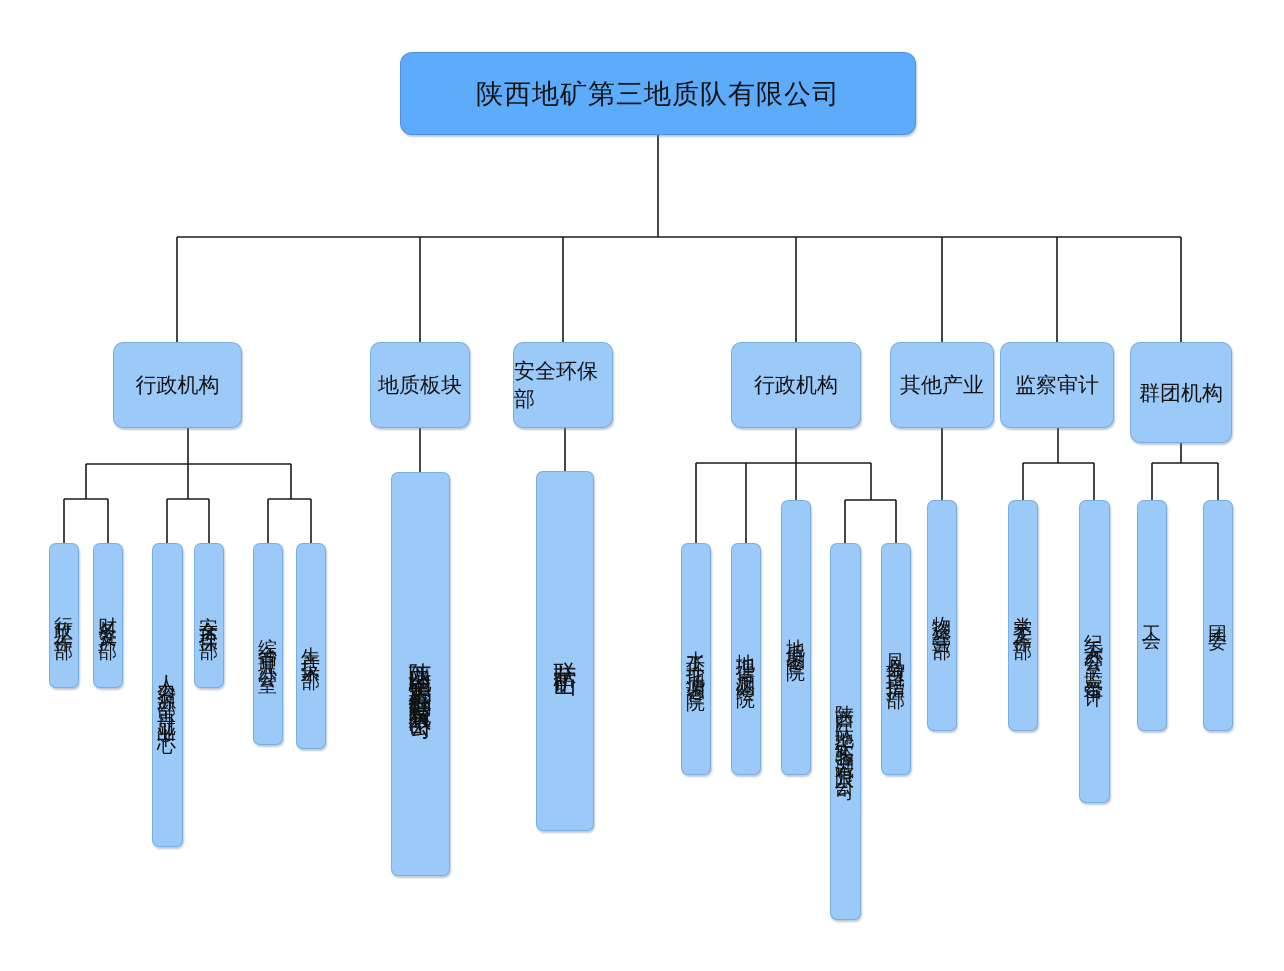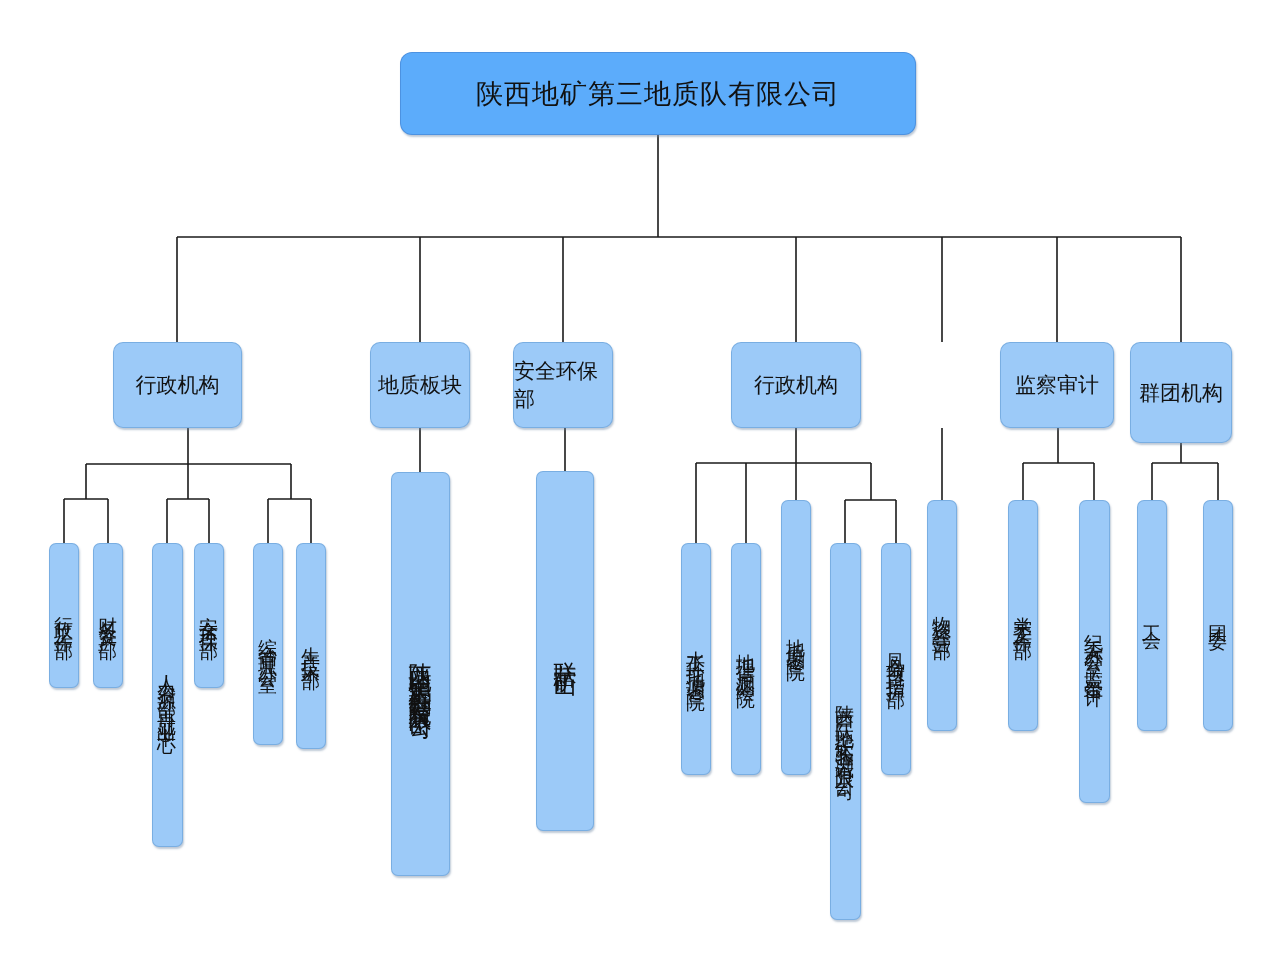--- a/index.html
+++ b/index.html
@@ -148,20 +148,23 @@
     </div>
     <div class="box leaf" style="left: 781px; top: 500px; width: 30px; height: 275px;">
       <span class="vtxt">地质勘查院</span>
     </div>
     <div class="box leaf" style="left: 829.5px; top: 543px; width: 31px; height: 377px;">
       <span class="vtxt">陕西三队地矿实验测试有限公司</span>
     </div>
     <div class="box leaf" style="left: 881px; top: 543px; width: 30px; height: 232px;">
       <span class="vtxt">凤县项目指挥部</span>
     </div>
+    <div class="box lvl2" style="left: 890px; top: 342px; width: 104px; height: 86px;">
+      <span>其他产业</span>
+    </div>
     <div class="box leaf" style="left: 927px; top: 500px; width: 30px; height: 231px;">
       <span class="vtxt">物资经营部</span>
     </div>
     <div class="box lvl2" style="left: 1000px; top: 342px; width: 114px; height: 86px;">
       <span>监察审计</span>
     </div>
     <div class="box leaf" style="left: 1008px; top: 500px; width: 30px; height: 231px;">
       <span class="vtxt">党委工作部</span>
     </div>
     <div class="box leaf" style="left: 1078.5px; top: 500px; width: 31px; height: 303px;">

